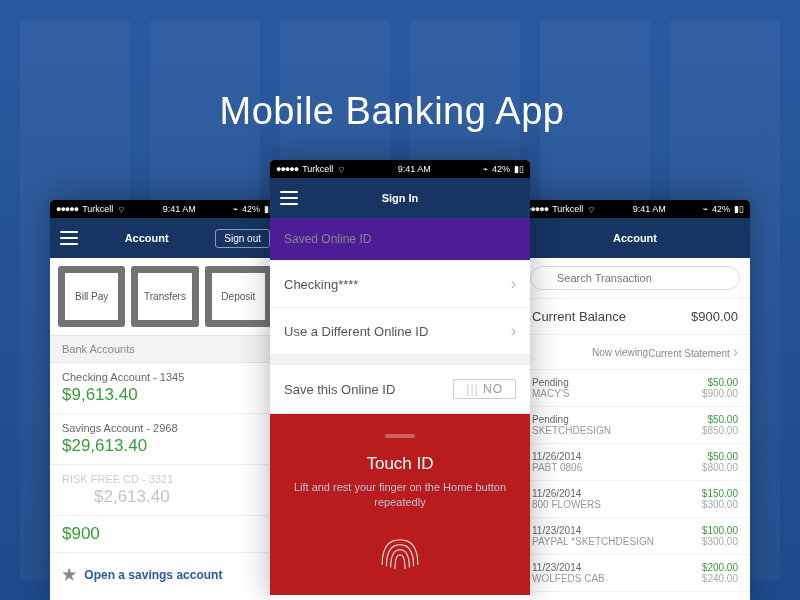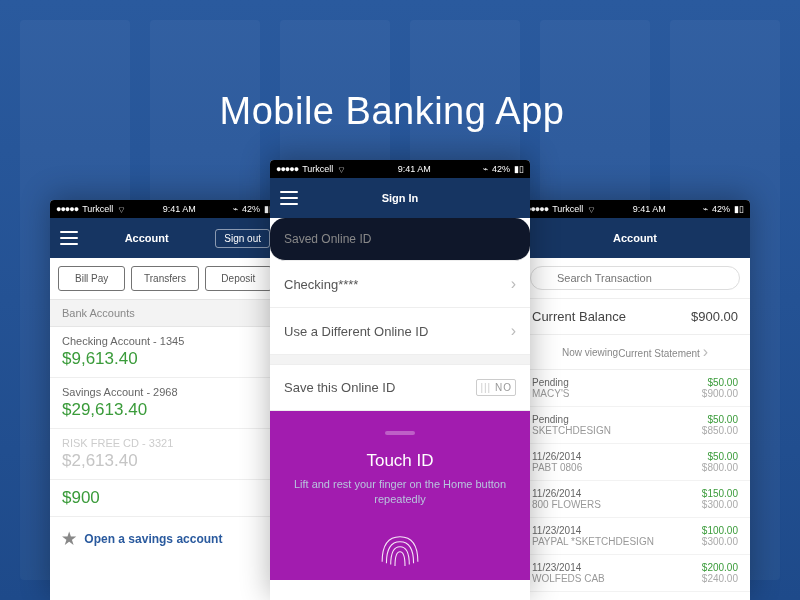--- a/index.html
+++ b/index.html
@@ -18,49 +18,49 @@
 .dots { letter-spacing: -1px; }
 .wifi-icon, .bt-icon, .batt-icon { display: inline-block; }
 
 .nav-bar { background: #163562; color: #fff; height: 40px; display: flex; align-items: center; justify-content: space-between; padding: 0 10px; }
 .nav-title { font-size: 11px; font-weight: 600; }
 .hamburger { width: 18px; height: 14px; display: flex; flex-direction: column; justify-content: space-between; cursor: pointer; }
 .hamburger span { height: 2px; background: #fff; border-radius: 1px; }
 .signout-btn { border: 1px solid rgba(255,255,255,0.5); padding: 3px 8px; font-size: 10px; border-radius: 3px; cursor: pointer; }
 
 .tab-row { display: flex; padding: 8px; gap: 6px; border-bottom: 1px solid #e5e5e5; }
-.tab { flex: 1; text-align: center; font-size: 10px; color: #555; padding: 6px 4px; border: 1px solid #737373; border-radius: 3px; cursor: pointer; }
+.tab { flex: 1; text-align: center; font-size: 10px; color: #555; padding: 18px 4px; border: 7px solid #737373; border-radius: 3px; cursor: pointer; }
 
 .section-header { background: #f3f3f3; color: #888; font-size: 11px; padding: 7px 12px; border-bottom: 1px solid #e5e5e5; }
 
 .acct-row { padding: 8px 12px; border-bottom: 1px solid #eee; }
 .acct-name { font-size: 11px; color: #666; margin-bottom: 2px; }
 .acct-bal { font-size: 17px; color: #3a9b3a; font-weight: 400; }
-.acct-bal.muted { color: #c5c5c5; }
+.acct-bal.muted { color: #c5c5c5; margin-left: 32px; }
 
 .promo-row { padding: 12px; display: flex; align-items: center; gap: 8px; color: #2a5a9e; font-size: 12px; font-weight: 600; cursor: pointer; }
 .star { font-size: 16px; color: #888; }
 
 .list-row { padding: 14px 14px; border-bottom: 1px solid #eee; display: flex; align-items: center; justify-content: space-between; font-size: 13px; color: #555; }
-.list-row.header { background: #0f172a; color: #888; font-size: 12px; border-radius: 15px; }
+.list-row.header { background: #4c1d95; color: #888; font-size: 12px; }
 .chev { color: #bbb; font-size: 16px; }
-.toggle { border: 1px solid #ccc; padding: 2px 3px; font-size: 10px; color: #999; border-radius: 2px; letter-spacing: 1px; }
-
-.touchid-panel { background: #a21caf; color: #fff; text-align: center; padding: 20px 20px 0; }
+.toggle { border: 1px solid #ccc; padding: 2px 12px; font-size: 12px; color: #999; border-radius: 2px; letter-spacing: 1px; }
+
+.touchid-panel { background: #b91c1c; color: #fff; text-align: center; padding: 20px 20px 12px; }
 .touchid-title { font-size: 17px; font-weight: 500; margin-bottom: 6px; }
 .touchid-sub { font-size: 11px; color: #b8c5dd; line-height: 1.4; margin-bottom: 18px; }
 .fingerprint { margin: 0 auto; }
 
 .search-wrap { padding: 8px 10px; border-bottom: 1px solid #eee; }
 .search-input { width: 100%; border: 1px solid #ddd; border-radius: 14px; padding: 5px 10px 5px 26px; font-size: 11px; background: #fff; color: #999; position: relative; }
 .search-box { position: relative; }
 .search-ico { position: absolute; left: 9px; top: 5px; color: #bbb; font-size: 11px; }
 
 .bal-row { display: flex; justify-content: space-between; padding: 10px 12px; border-bottom: 1px solid #eee; font-size: 13px; color: #444; }
-.view-row { display: flex; justify-content: center; padding: 8px 12px; border-bottom: 1px solid #eee; font-size: 10px; color: #888; align-items: center; }
+.view-row { display: flex; justify-content: flex-end; padding: 8px 12px; border-bottom: 1px solid #eee; font-size: 10px; color: #888; align-items: center; }
 
 .txn-row { display: flex; justify-content: space-between; padding: 7px 12px; border-bottom: 1px solid #f2f2f2; }
 .txn-left { font-size: 10px; color: #777; }
 .txn-left .d { color: #666; }
 .txn-left .m { color: #999; }
 .txn-right { text-align: right; font-size: 10px; }
 .txn-amt { color: #3a9b3a; font-weight: 500; }
 .txn-bal { color: #aaa; }
 </style>
 </head>

